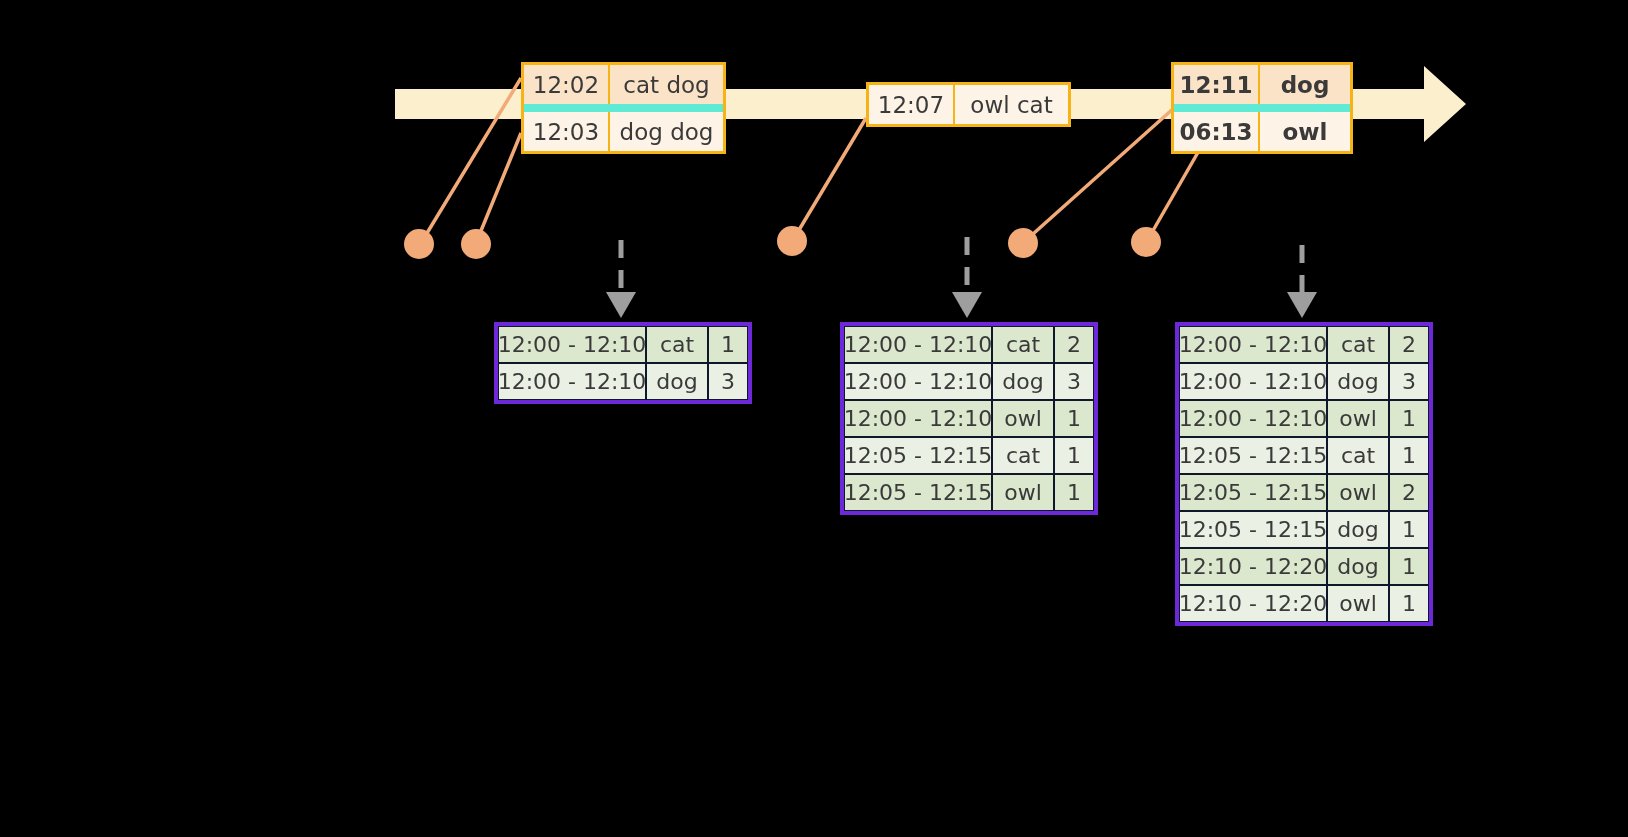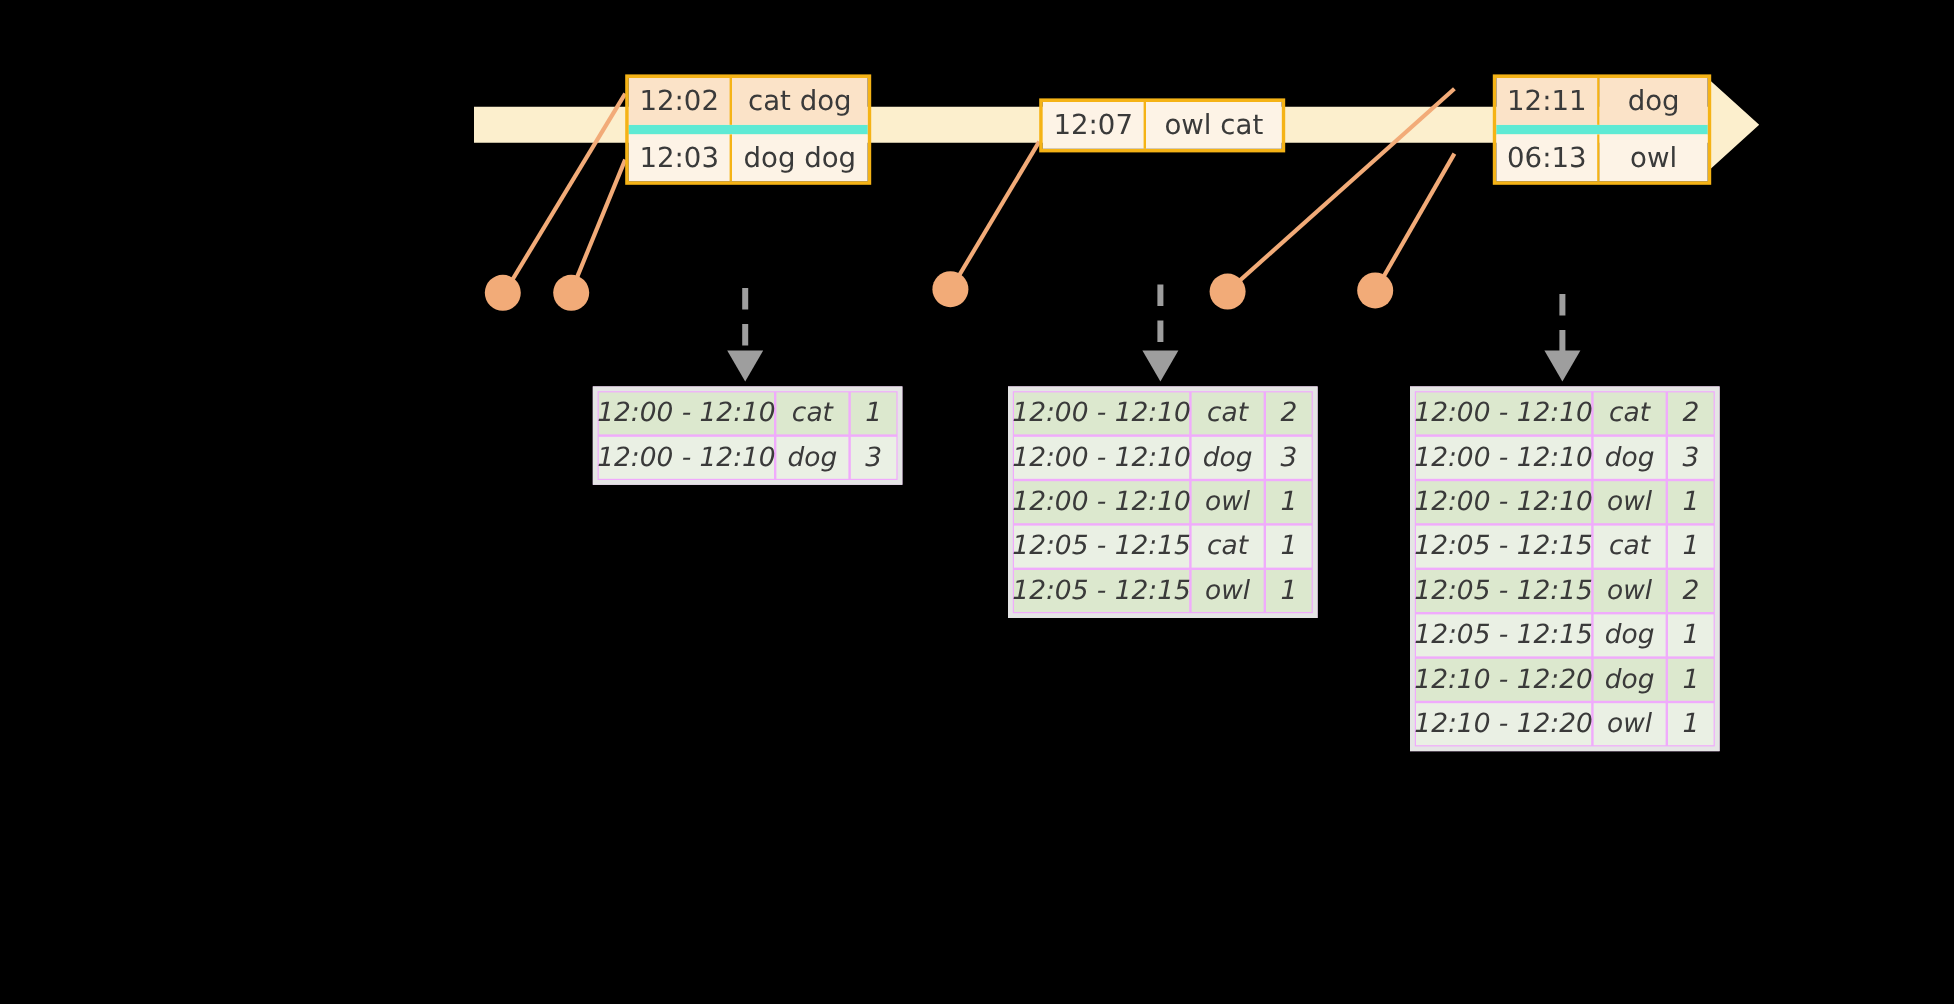--- a/index.html
+++ b/index.html
@@ -20,21 +20,21 @@
     font-size:23px;color:#3a3a3a;
     height:39px;
     white-space:nowrap;
   }
   .evt-time{width:86px;border-right:2px solid #f5b316;}
   .evt-payload{flex:1;}
   .tone-a .evt-cell{background:#fbe3c8;}
   .tone-b .evt-cell{background:#fdf3e6;}
 
   
-  .agg{position:absolute;border:4px solid #e5e5e5;box-sizing:border-box;background:#f0abfc;font-style:italic;}
+  .agg{position:absolute;border:4px solid #6d28d9;box-sizing:border-box;background:#0f172a;}
   .agg-row{display:flex;}
   .agg-cell{
     box-sizing:border-box;
     display:flex;align-items:center;justify-content:center;
     font-size:22px;color:#3a3a3a;height:35px;white-space:nowrap;
     margin:1px;
   }
   .agg-win{width:146px;}
   .agg-key{width:60px;}
   .agg-cnt{width:38px;}
@@ -89,21 +89,21 @@
     </div>
   </div>
 
   <div class="evt-group" style="left:866px;top:82px;width:205px;">
     <div class="evt-row tone-b">
       <div class="evt-cell evt-time">12:07</div>
       <div class="evt-cell evt-payload">owl cat</div>
     </div>
   </div>
 
-  <div class="evt-group" style="left:1244px;top:62px;width:182px;">
+  <div class="evt-group" style="left:1171px;top:62px;width:182px;font-weight:bold;">
     <div class="evt-row tone-a">
       <div class="evt-cell evt-time">12:11</div>
       <div class="evt-cell evt-payload">dog</div>
     </div>
     <div class="evt-row tone-b">
       <div class="evt-cell evt-time">06:13</div>
       <div class="evt-cell evt-payload">owl</div>
     </div>
   </div>
 

